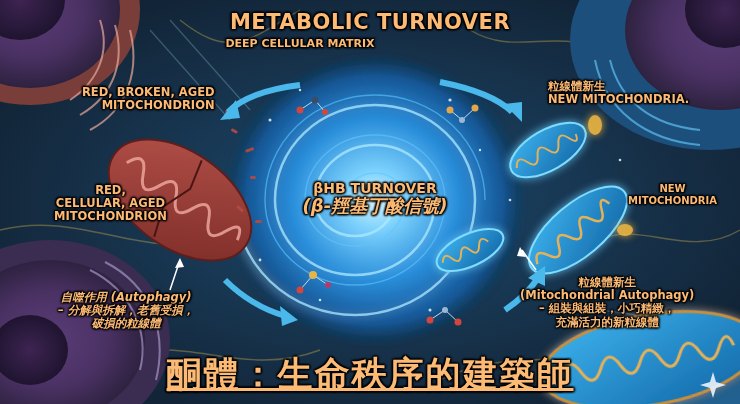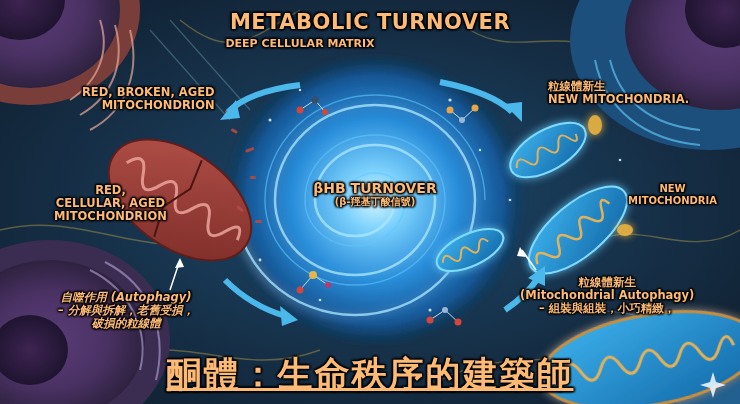--- a/index.html
+++ b/index.html
@@ -15,21 +15,21 @@
       line-height: 1.15; white-space: nowrap;
       text-shadow: 0 0 3px #000, 0 0 3px #000, 1px 1px 2px #000, -1px -1px 2px #000, 1px -1px 2px #000, -1px 1px 2px #000;
     }
     .title-main { left: 0; width: 740px; top: 10px; font-size: 21px; letter-spacing: 0.5px; }
     .title-sub { left: 0; width: 600px; top: 38px; font-size: 11px; }
     .lbl-aged-top { left: 82px; top: 86px; font-size: 11.5px; text-align: right; }
     .lbl-aged-left { left: 8px; top: 184px; font-size: 11.5px; margin-left: 46px; }
     .lbl-new-top { left: 548px; top: 80px; font-size: 11.5px; text-align: left; }
     .lbl-new-right { left: 628px; top: 183px; font-size: 10px; }
     .lbl-signal { left: 290px; top: 180px; font-size: 14px; width: 170px; }
-    .lbl-signal .zh { font-size: 10px; display: block; }
+    .lbl-signal .zh { font-size: 18px; display: block; font-style: italic; }
     .lbl-autophagy { left: 58px; top: 291px; font-size: 11.5px; font-style: italic; }
     .lbl-biogenesis { left: 520px; top: 276px; font-size: 11.5px; }
     .lbl-bottom { left: 0; width: 740px; top: 354px; font-size: 35px; letter-spacing: 2px; text-decoration: underline; }
     .line { display: block; }
   </style>
 </head>
 <body>
 
 <div id="canvas">
 
@@ -272,16 +272,17 @@
   <div class="label lbl-autophagy">
     <span class="line">自噬作用 (Autophagy)</span>
     <span class="line">– 分解與拆解，老舊受損，</span>
     <span class="line">破損的粒線體</span>
   </div>
 
   <div class="label lbl-biogenesis">
     <span class="line">粒線體新生</span>
     <span class="line">(Mitochondrial Autophagy)</span>
     <span class="line">– 組裝與組裝，小巧精緻，</span>
+    <span class="line">充滿活力的新粒線體</span>
   </div>
 
   <div class="label lbl-bottom">酮體：生命秩序的建築師</div>
 </div>
 
 </body></html>

